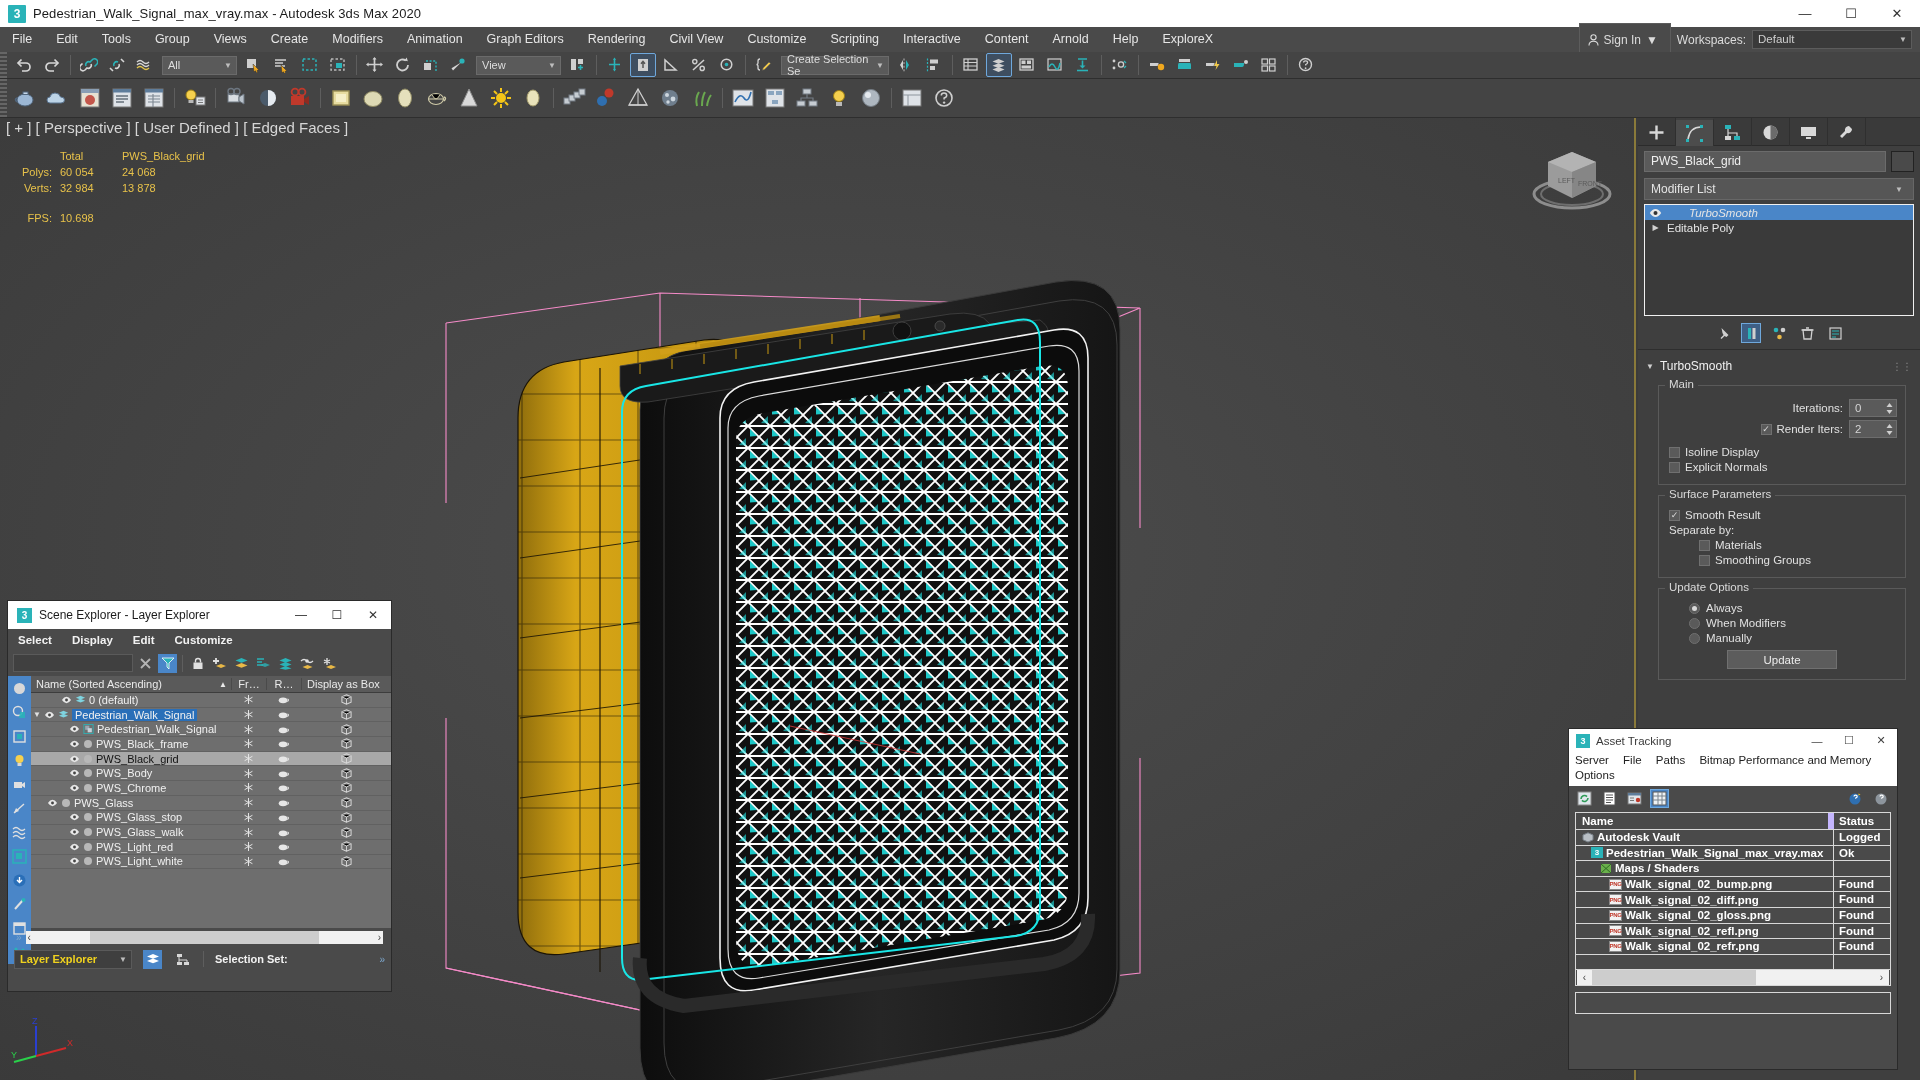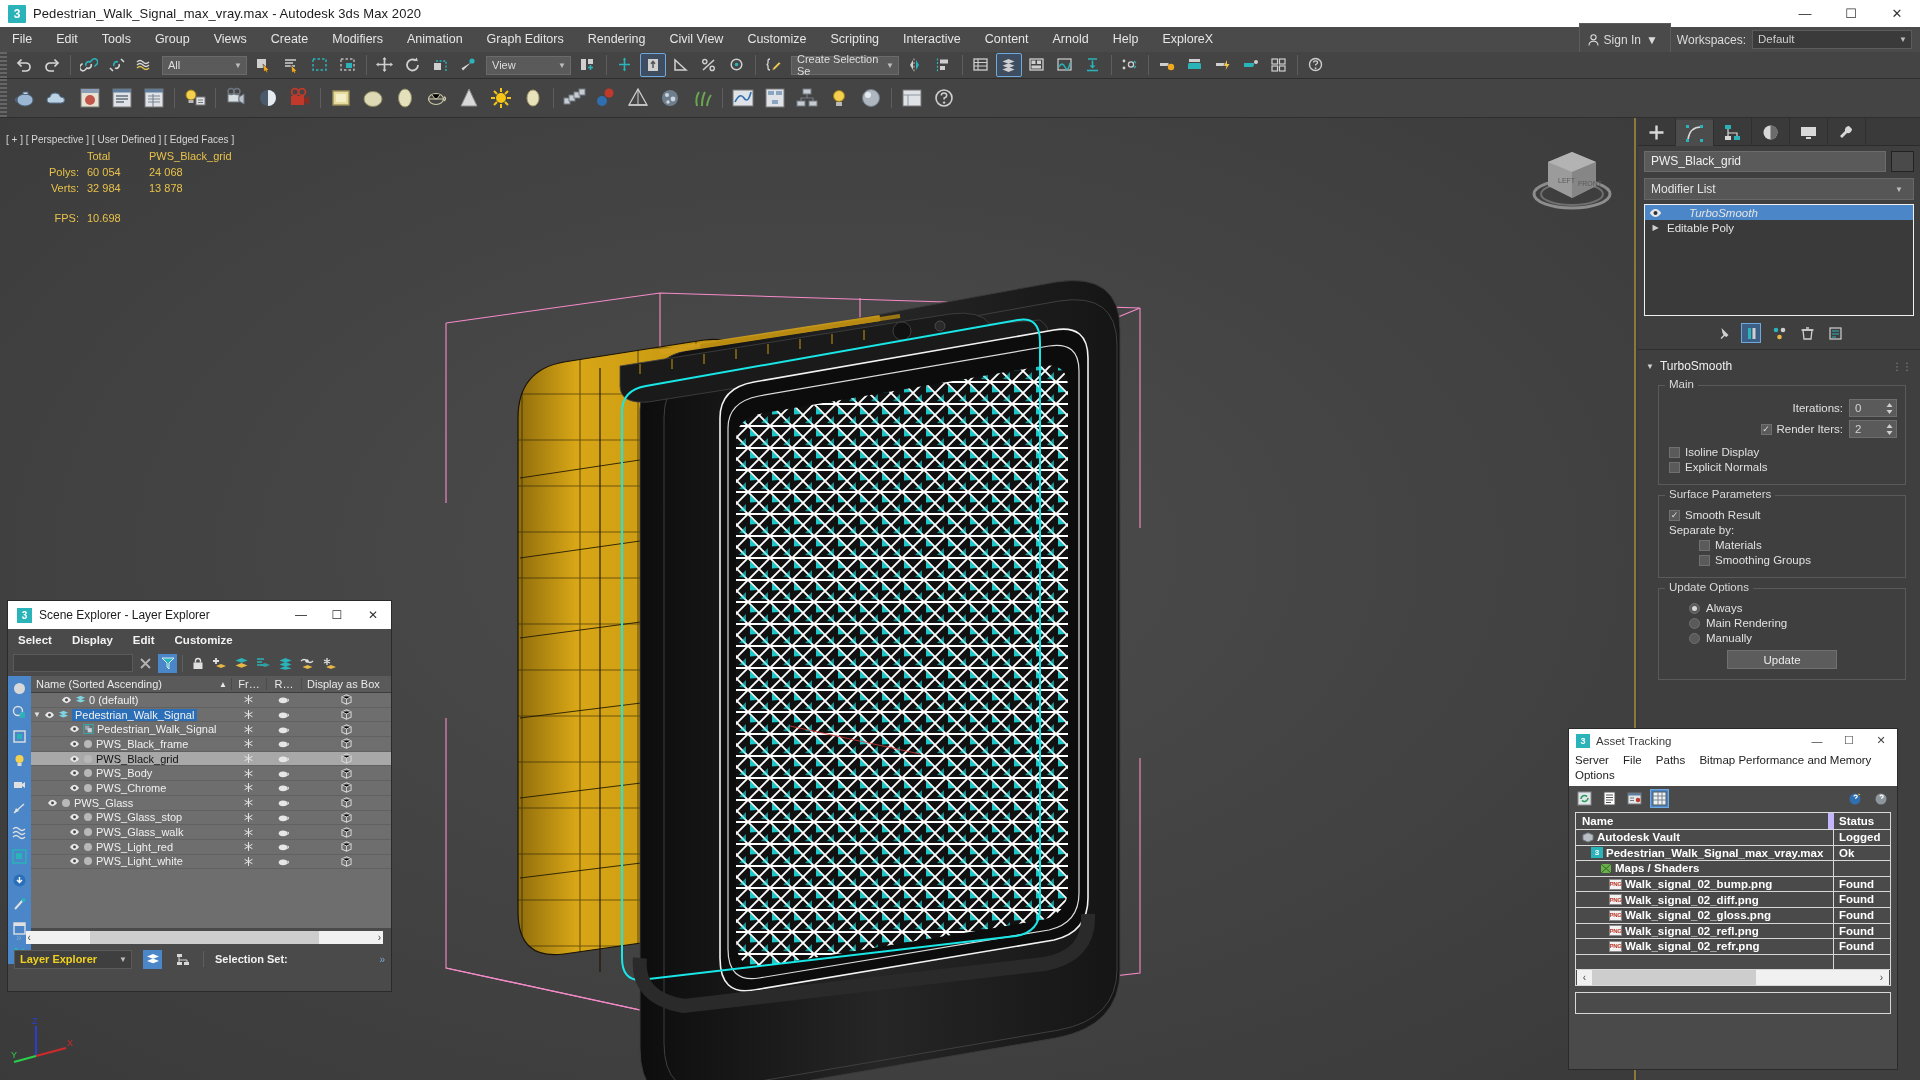--- a/index.html
+++ b/index.html
@@ -47,24 +47,24 @@
   .tsep { width:1px; height:20px; background:#5e5e5e; margin:0 4px; }
   .combo { height:19px; background:#5a5a5a; border:1px solid #6a6a6a;
     font-size:11px; color:#dedede; display:flex; align-items:center;
     justify-content:space-between; padding-left:5px; margin:0 3px; }
 
   svg { display:block; }
 
   
   .viewport { position:absolute; left:0; top:118px; width:1636px; height:962px;
     background:#454545; overflow:hidden; border-right:2px solid #8a7a3a; }
-  .vp-label { position:absolute; left:6px; top:16px; font-size:10px; color:#d6d6d6; }
+  .vp-label { position:absolute; left:6px; top:1px; font-size:15px; color:#d6d6d6; }
   .vp-stats { position:absolute; left:14px; top:30px; font-size:11px; color:#e8c24a;
     line-height:16px; }
-  .vp-stats table { border-collapse:collapse;margin-left:27px; }
+  .vp-stats table { border-collapse:collapse; }
   .vp-stats td { padding:0 0 0 0; font-size:11px; color:#e8c24a; }
   .vp-stats td.lbl { width:46px; text-align:right; padding-right:8px; }
   .vp-stats td.c1 { width:62px; }
   .vp-stats td.c2 { width:80px; }
   .axis-gizmo { position:absolute; left:10px; bottom:10px; }
 
   
   .cmdpanel { position:absolute; left:1638px; top:118px; width:282px; height:962px;
     background:#3f3f3f; }
   .cp-tabs { display:flex; height:28px; background:#3a3a3a; border-bottom:1px solid #2b2b2b;}
@@ -275,21 +275,21 @@
         <path d="M13 2l3 3M2 11l3 3" stroke="#d6d6d6" stroke-width="1.6"></path>
       </svg>
     </div>
   <div class="tool">
     <svg width="18" height="16" viewBox="0 0 18 16">
         <path d="M1 11q3-3 6 0t6 0" fill="none" stroke="#e0c24a" stroke-width="1.4"></path>
         <path d="M1 8q3-3 6 0t6 0" fill="none" stroke="#d6d6d6" stroke-width="1.4"></path>
         <path d="M1 5q3-3 6 0t6 0" fill="none" stroke="#d6d6d6" stroke-width="1.4"></path>
       </svg>
     </div>
-  <div class="combo" style="width:85px">
+  <div class="combo" style="width:75px">
     <span>All</span>
     <span class="caret">▼</span>
     </div>
   <div class="tool">
     <svg width="18" height="16" viewBox="0 0 18 16">
         <rect x="2" y="2" width="9" height="9" fill="#cfcfcf"></rect>
         <path d="M8 7l6 6-2 .3.7 2-1.3.5-.8-2-1.6 1z" fill="#f0a81e" stroke="#333" stroke-width=".5"></path>
       </svg>
     </div>
   <div class="tool">
@@ -993,21 +993,21 @@
   <div class="group">
     <div class="glegend">Update Options</div>
     <div class="frow" style="padding-left:22px">
       <span class="rb">
           <i></i>
         </span>
       <span>Always</span>
     </div>
     <div class="frow" style="padding-left:22px">
       <span class="rb"></span>
-      <span>Main Rendering</span>
+      <span>When Modifiers</span>
     </div>
     <div class="frow" style="padding-left:22px">
       <span class="rb"></span>
       <span>Manually</span>
     </div>
     <div class="btn-update">Update</div>
   </div>
 </div>
 
 <div class="scnexp">

